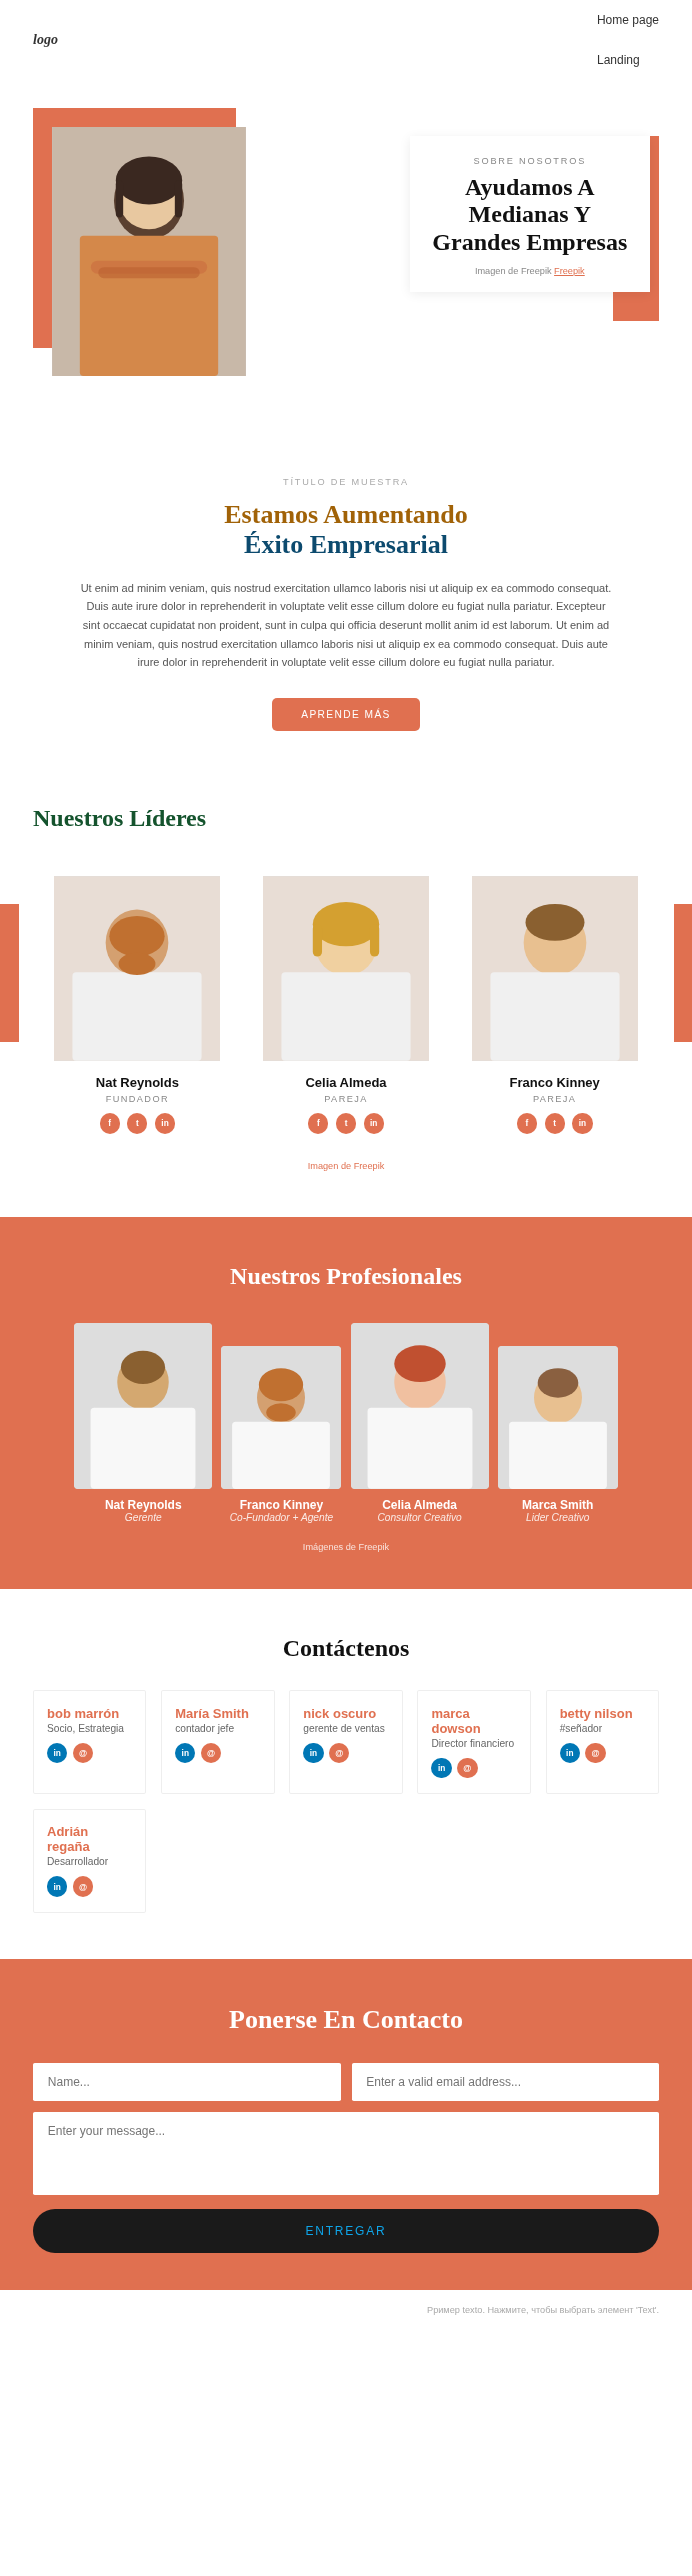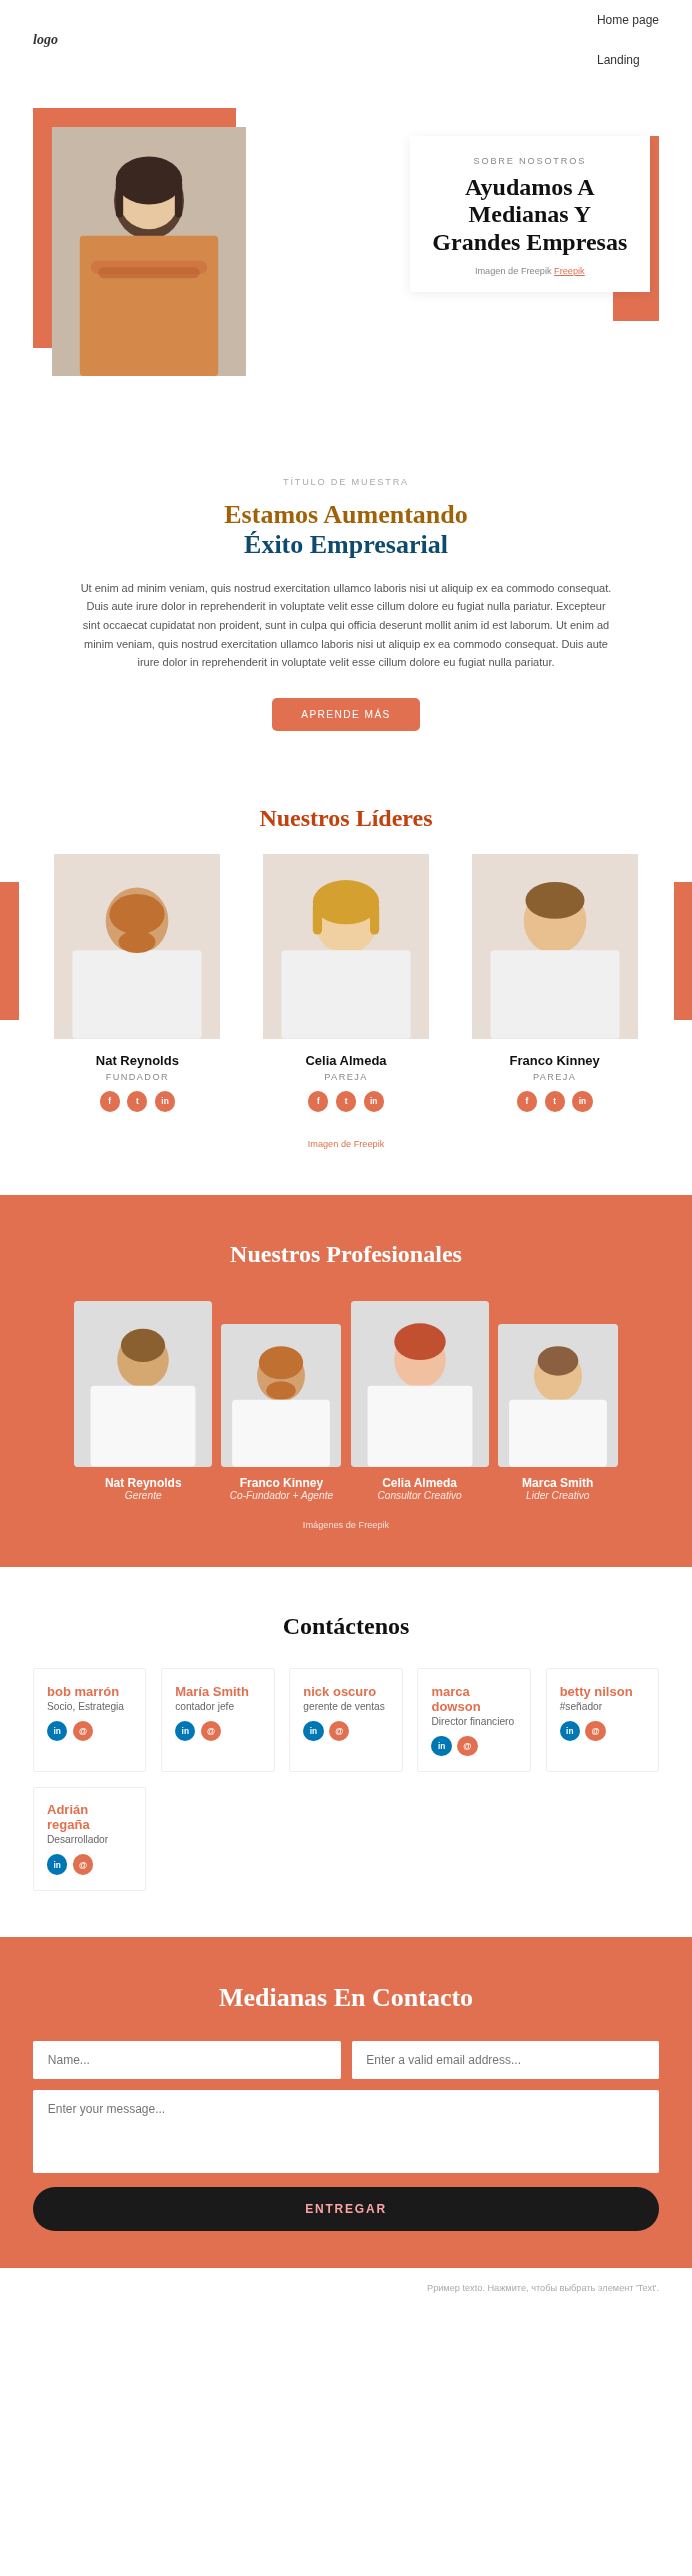--- a/index.html
+++ b/index.html
@@ -52,21 +52,21 @@
     .section-sample p { font-size: 11px; color: #555; line-height: 1.7; max-width: 536px; margin: 18.5px auto 26px; font-family: sans-serif; }
     .btn-orange {
       display: inline-block; background: #e07050; color: #fff;
       padding: 11px 29.5px; border-radius: 5px; font-size: 10.2px;
       letter-spacing: 1.4px; text-transform: uppercase; font-family: sans-serif;
       cursor: pointer; border: none; text-decoration: none; margin-bottom: 9.2px;
     }
 
     
     .section-lideres { padding: 46px 33px; background: #fff; }
-    .section-lideres h2 { text-align: center; font-size: 24px; font-weight: 900; color: #c2410c; margin-bottom: 22px; }
+    .section-lideres h2 { font-size: 24px; font-weight: 900; color: #14532d; margin-bottom: 44px; }
     .lideres-grid { display: flex; gap: 0; justify-content: center; }
     .lider-card {
       flex: 1; display: flex; flex-direction: column; align-items: center;
       padding: 0 9.2px 18.5px; position: relative;
     }
     .lider-photo {
       width: 166px; height: 185px; background: #ddd; margin-bottom: 14.8px;
       overflow: hidden; position: relative;
     }
     .lider-name { font-size: 13px; font-weight: 700; color: #111; margin-bottom: 3.7px; font-family: sans-serif; }
@@ -108,22 +108,22 @@
     .section-form h2 { text-align: center; font-size: 26px; font-weight: 900; color: #fff; margin-bottom: 28px; }
     .form-row { display: flex; gap: 11px; margin-bottom: 11px; }
     .form-row input, .form-full textarea {
       flex: 1; padding: 12px 14.8px; border: none; border-radius: 1.8px;
       font-size: 12px; color: #999; font-family: sans-serif; outline: none;
     }
     .form-full { margin-bottom: 14.8px; }
     .form-full textarea { width: 100%; height: 83px; resize: none; display: block; }
     .btn-submit {
       display: block; width: 100%; padding: 14.8px; background: #1a1a1a;
-      color: #fca5a5; font-size: 12px; letter-spacing: 1.8px; text-transform: uppercase;
-      border: none; border-radius: 28px; cursor: pointer; font-family: sans-serif; font-weight: bold;
+      color: #0ea5e9; font-size: 12px; letter-spacing: 1.8px; text-transform: uppercase;
+      border: none; border-radius: 28px; cursor: pointer; font-family: sans-serif;
     }
 
     
     .footer { background: #fff; padding: 14.8px 33px; text-align: right; }
     .footer p { font-size: 9.2px; color: #aaa; font-family: sans-serif; }
 
     
     .person-svg { width: 100%; height: 100%; }
   </style>
 </head>
@@ -407,21 +407,21 @@
         <div class="ci ci-email">
             <span>@</span>
           </div>
       </div>
     </div>
 
   </div>
 </section>
 
 <section class="section-form">
-  <h2>Medianas En Contacto</h2>
+  <h2>Ponerse En Contacto</h2>
   <div class="form-row">
     <input type="text" placeholder="Name..." style="">
     <input type="email" placeholder="Enter a valid email address..." style="">
   </div>
   <div class="form-full">
     <textarea placeholder="Enter your message..." style=""></textarea>
   </div>
   <button class="btn-submit">ENTREGAR</button>
 </section>
 

